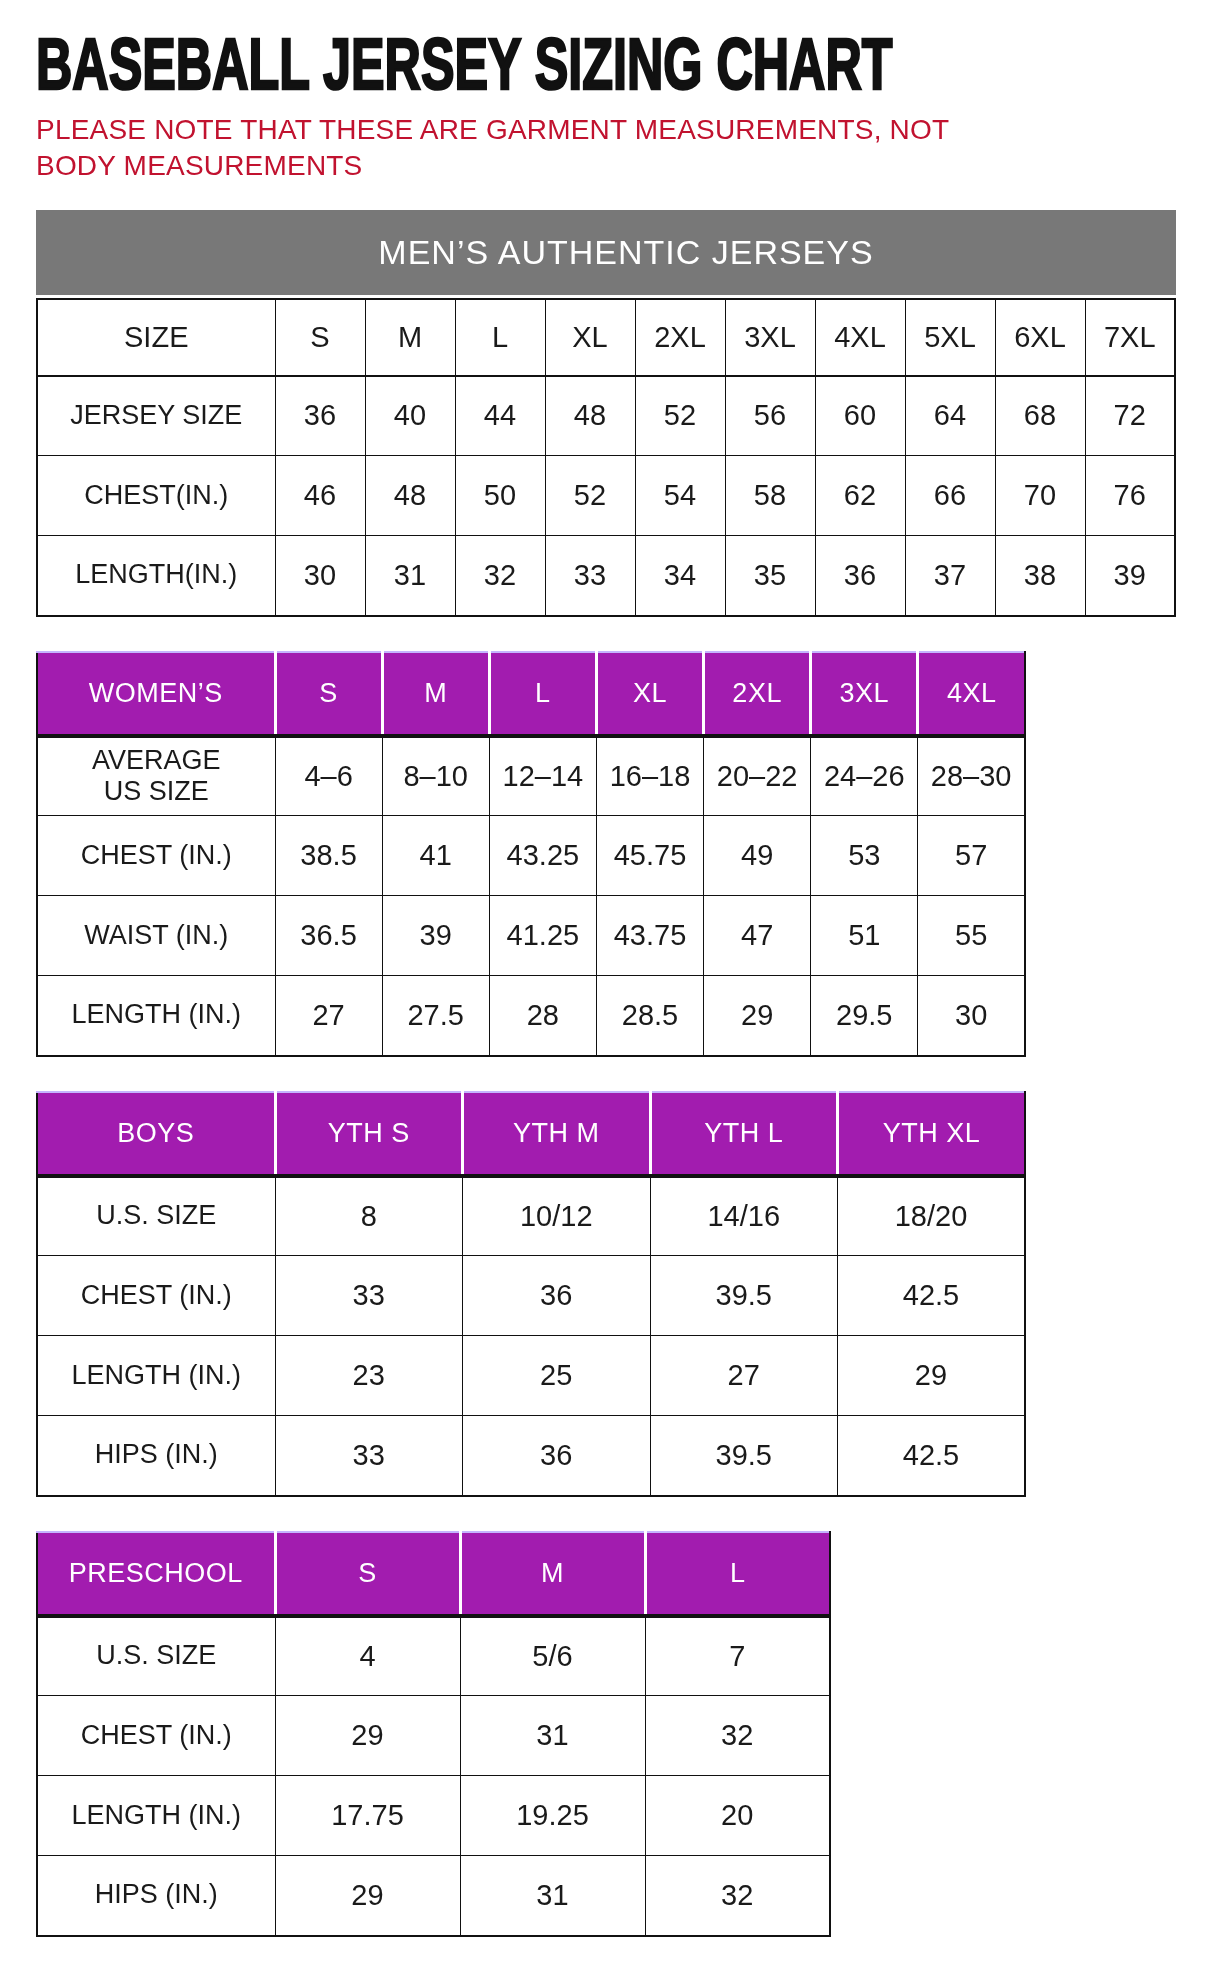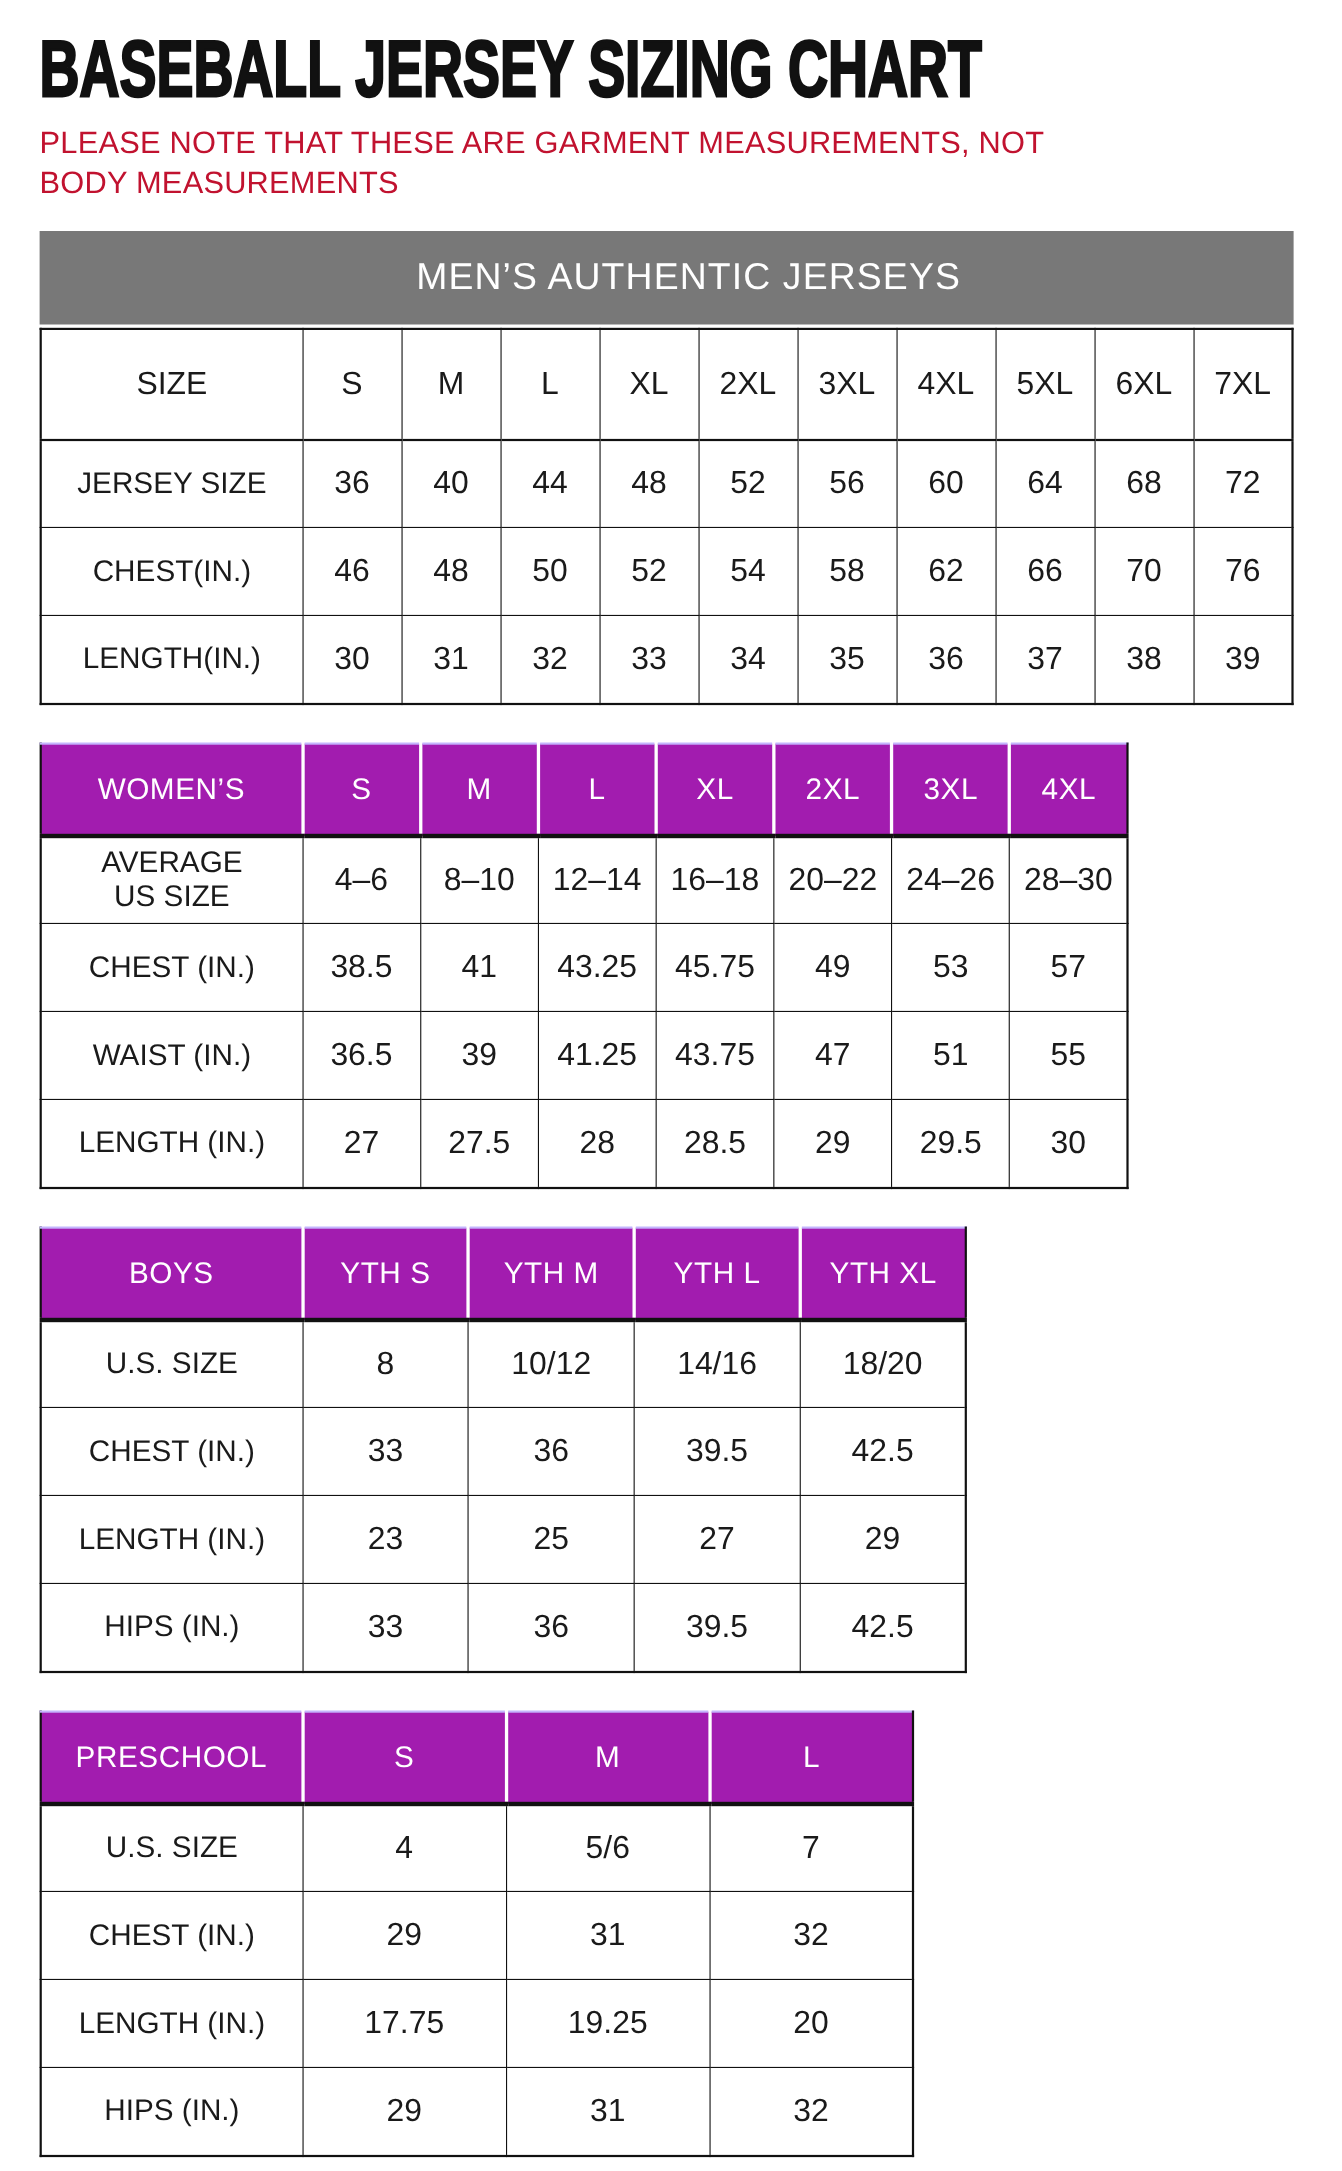--- a/index.html
+++ b/index.html
@@ -78,21 +78,21 @@
   }
   .sizing-table th.row-label {
     font-size: 27px;
     color: #1a1a1a;
     white-space: pre-line;
     line-height: 1.18;
     height: 80px;
   }
   
   tr.plain-row th {
-    height: 101px;
+    height: 77px;
     font-size: 29px;
     border-bottom: 2px solid #111;
     background: #fff;
     color: #1a1a1a;
   }
   
   tr.gray-row th {
     background: #a21caf;
     color: #fff;
     height: 84px;
@@ -100,21 +100,21 @@
     border-top: 2px solid #c4b5fd;
     border-right: 3px solid #fff;
     border-bottom: 4px solid #111;
     letter-spacing: 0.5px;
   }
   tr.gray-row th:first-child { border-left: 2px solid #111; }
   tr.gray-row th:last-child { border-right: 2px solid #111; }
 
   .tbl-mens { width: 1140px; }
   .tbl-womens { width: 990px; }
-  .tbl-boys { width: 843px; padding-left: 12px; }
+  .tbl-boys { width: 990px; padding-left: 12px; }
   .tbl-preschool { width: 795px; padding-left: 32px; }
 </style>
 </head>
 <body>
 
 <h1 class="page-title"><span class="condensed">BASEBALL JERSEY SIZING CHART</span></h1>
 
 <p class="note">PLEASE NOTE THAT THESE ARE GARMENT MEASUREMENTS, NOT BODY MEASUREMENTS</p>
 
 <div class="table-banner">MEN’S AUTHENTIC JERSEYS</div>

